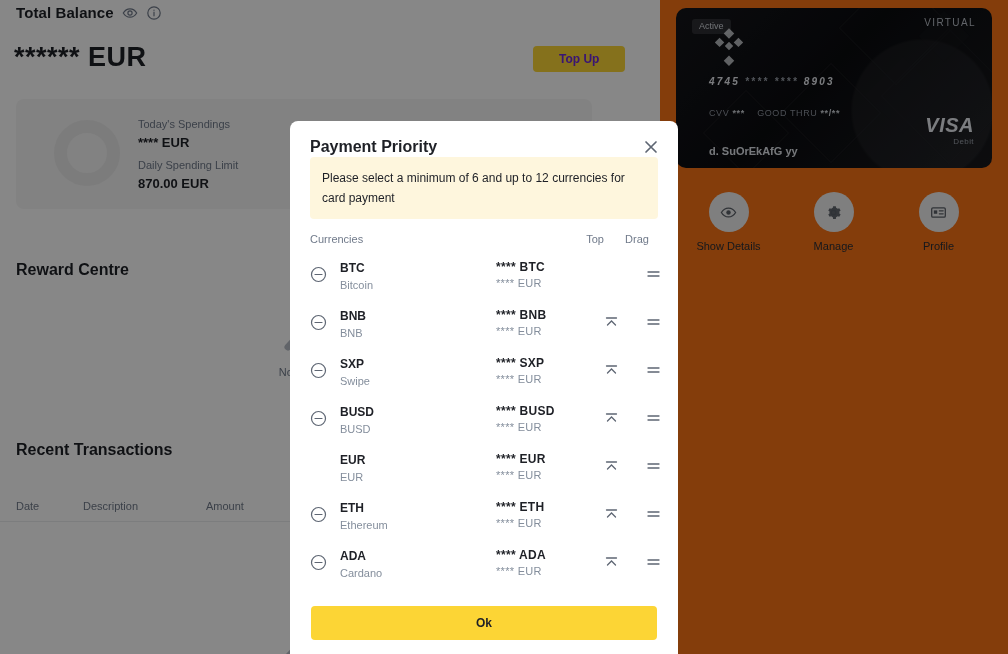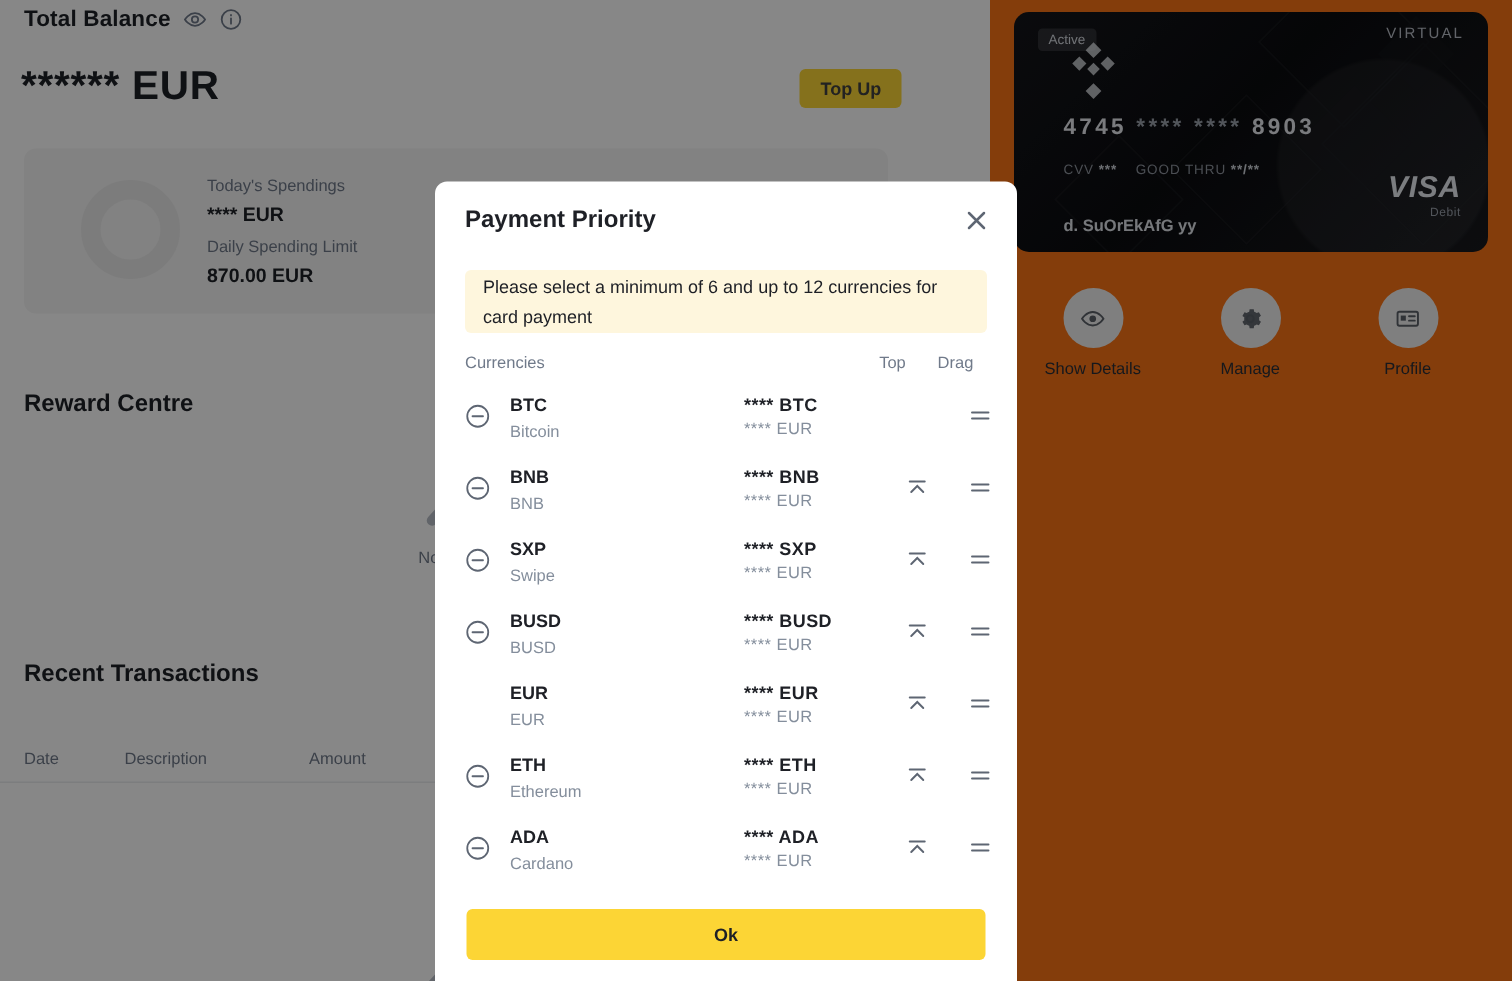--- a/index.html
+++ b/index.html
@@ -20,24 +20,24 @@
   
   .tb-row { position: absolute; left: 16px; top: 4px; display: flex; align-items: center; gap: 8px; }
   .tb-title { font-size: 15px; font-weight: bold; color: #1e2026; letter-spacing: .1px; }
   .ico-btn { width: 16px; height: 16px; display: inline-block; color: #707a8a; }
   .ico-btn svg { display: block; }
 
   .tb-amount { position: absolute; left: 14px; top: 42px; font-size: 27px; font-weight: bold; color: #1e2026; letter-spacing: .5px; }
 
   .topup-btn {
     position: absolute; left: 533px; top: 46px;
-    background: #fcd535; color: #404040;
+    background: #fcd535; color: #6d28d9;
     font-size: 12px; font-weight: bold;
     border: none; border-radius: 4px;
-    padding: 7px 14px; cursor: pointer;
+    padding: 7px 26px; cursor: pointer;
     line-height: 1;
   }
 
   
   .spend-card {
     position: absolute; left: 16px; top: 99px;
     width: 576px; height: 110px;
     background: #f5f5f5; border-radius: 8px;
   }
   .ring {
@@ -82,21 +82,21 @@
   .card-diamonds { position: absolute; inset: 0; opacity: .30; }
   .badge-active {
     position: absolute; left: 16px; top: 11px;
     background: rgba(255,255,255,.12); color: #d4d8df;
     font-size: 9px; padding: 3px 7px; border-radius: 3px; line-height: 1;
   }
   .card-virtual { position: absolute; right: 16px; top: 9px; font-size: 10px; letter-spacing: 1.4px; color: #b9bec7; }
   .bnb-logo { position: absolute; left: 32px; top: 16px; width: 42px; height: 42px; opacity: .85; }
   .card-number {
     position: absolute; left: 33px; top: 68px;
-    font-size: 15px; font-weight: bold; letter-spacing: 2.2px; color: #e6e9ee;
+    font-size: 10px; font-weight: bold; letter-spacing: 2.2px; color: #e6e9ee; font-style: italic;
   }
   .card-number .mask { color: #9aa0aa; }
   .card-meta { position: absolute; left: 33px; top: 100px; font-size: 9px; color: #8e949e; letter-spacing: .6px; }
   .card-meta b { color: #cdd2d9; font-weight: bold; }
   .card-name { position: absolute; left: 33px; top: 137px; font-size: 11px; font-weight: bold; color: #dfe3e9; text-align: center; }
   .visa { position: absolute; right: 18px; bottom: 22px; text-align: right; }
   .visa-word { font-size: 20px; font-weight: bold; font-style: italic; color: #e9ecf1; letter-spacing: .5px; line-height: 1; margin-left: 41px; }
   .visa-debit { font-size: 8px; color: #9aa0aa; letter-spacing: .4px; margin-top: 2px; }
 
   .actions { position: absolute; left: 16px; top: 192px; width: 316px; display: flex; }
@@ -120,22 +120,22 @@
     overflow: hidden;
   }
   .m-head { position: relative; padding: 17px 20px 0 20px; flex: 0 0 auto; }
   .m-title { font-size: 16px; font-weight: bold; color: #1e2026; }
   .m-close {
     position: absolute; right: 17px; top: 16px;
     width: 20px; height: 20px; color: #5e6673; cursor: pointer;
     background: none; border: none; padding: 0;
   }
   .m-note {
-    margin: 24px 20px 0 20px; background: #fef6dd;
-    border-radius: 4px; padding: 1px 12px;
+    margin: 1px 20px 0 20px; background: #fef6dd;
+    border-radius: 4px; padding: 11px 12px;
     font-size: 12px; line-height: 20px; color: #1e2026;
   }
   .m-colhead {
     display: flex; align-items: center;
     margin: 14px 20px 0 20px; font-size: 11px; color: #707a8a;
   }
   .m-colhead .ch-cur { flex: 1; }
   .m-colhead .ch-top { width: 42px; text-align: center; }
   .m-colhead .ch-drag { width: 42px; text-align: center; }
 

